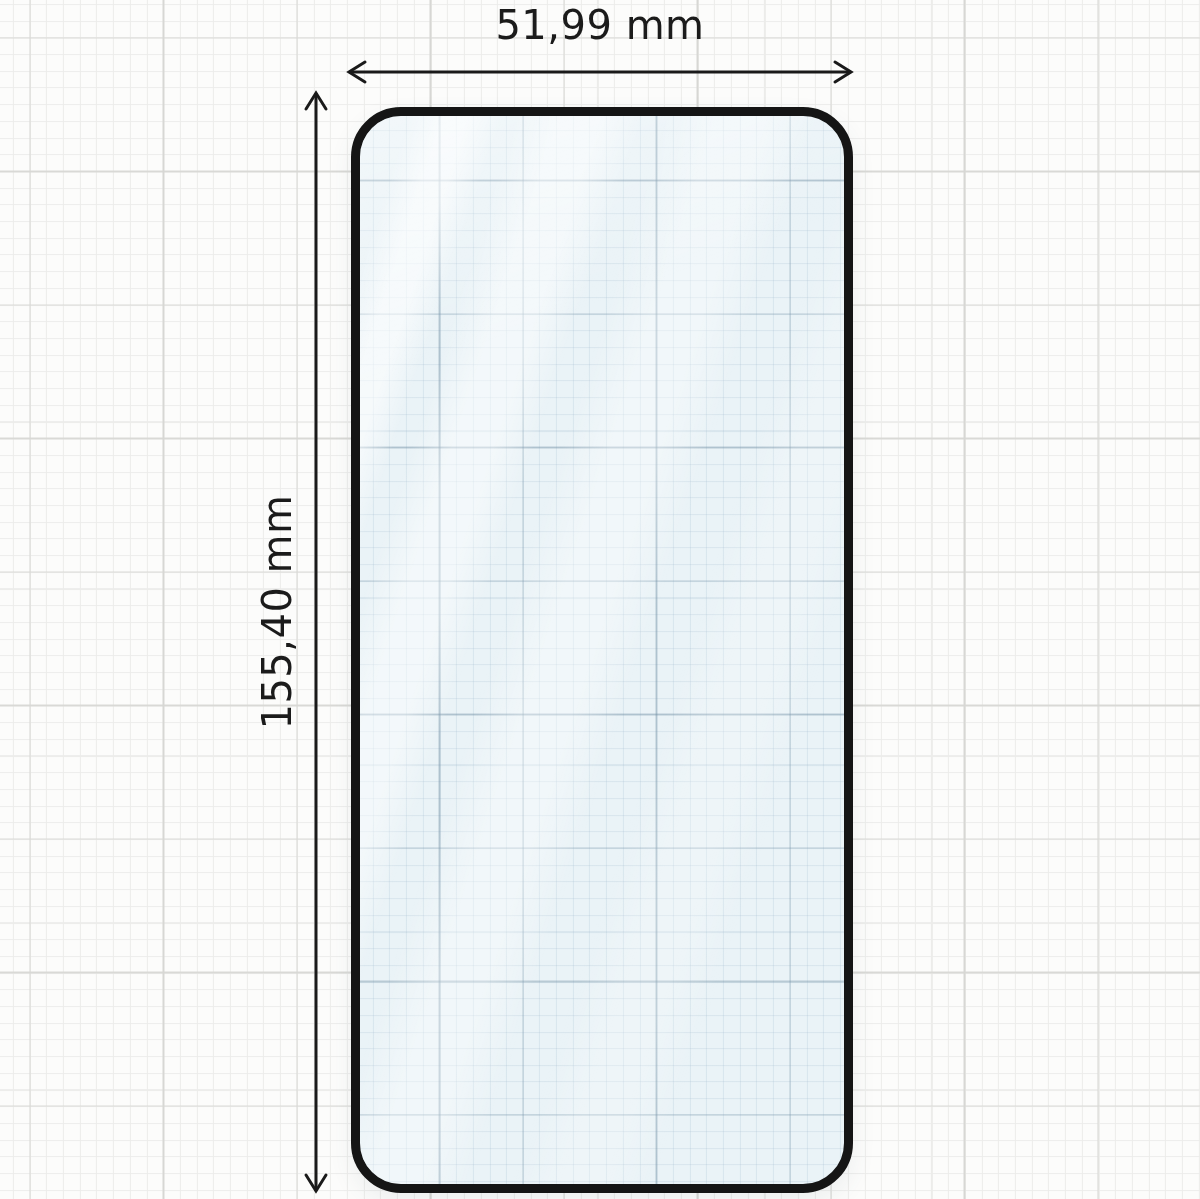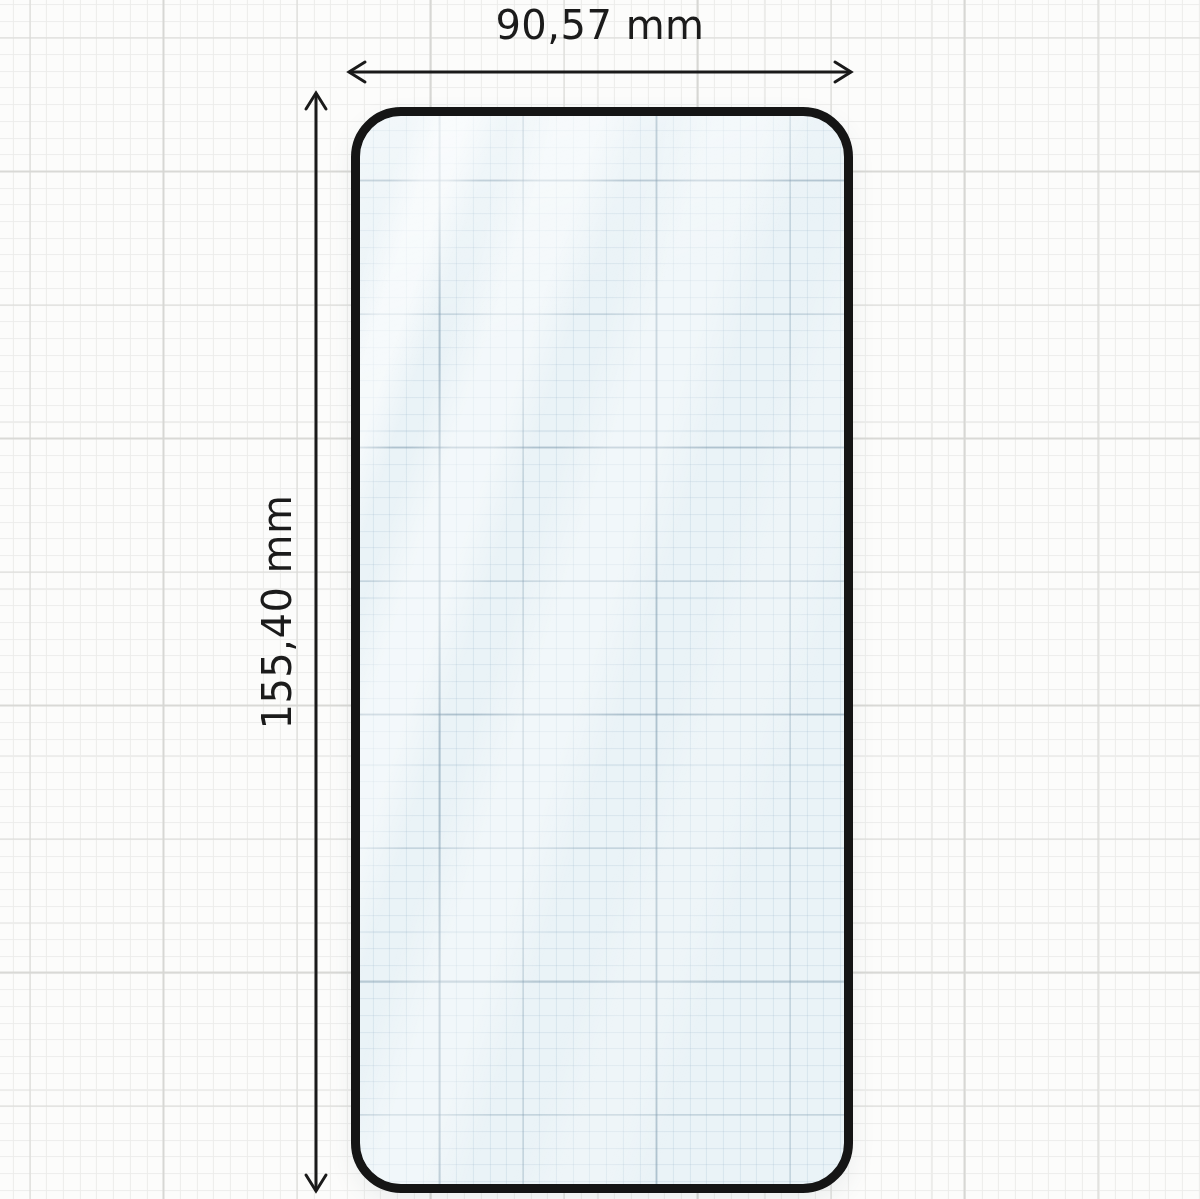--- a/index.html
+++ b/index.html
@@ -112,17 +112,17 @@
     <polyline points="21,5 5,15 21,25"></polyline>
     <polyline points="491,5 507,15 491,25"></polyline>
   </svg>
 
   <svg class="dim-svg dim-v" width="30" height="1108" viewBox="0 0 30 1108">
     <line x1="15" y1="6" x2="15" y2="1102"></line>
     <polyline points="5,21 15,5 25,21"></polyline>
     <polyline points="5,1087 15,1103 25,1087"></polyline>
   </svg>
 
-  <div class="dim-label label-width">90,57 mm</div>
+  <div class="dim-label label-width">51,99 mm</div>
 
   <div class="dim-label label-height">155,40 mm</div>
 
 </div>
 
 </body></html>

